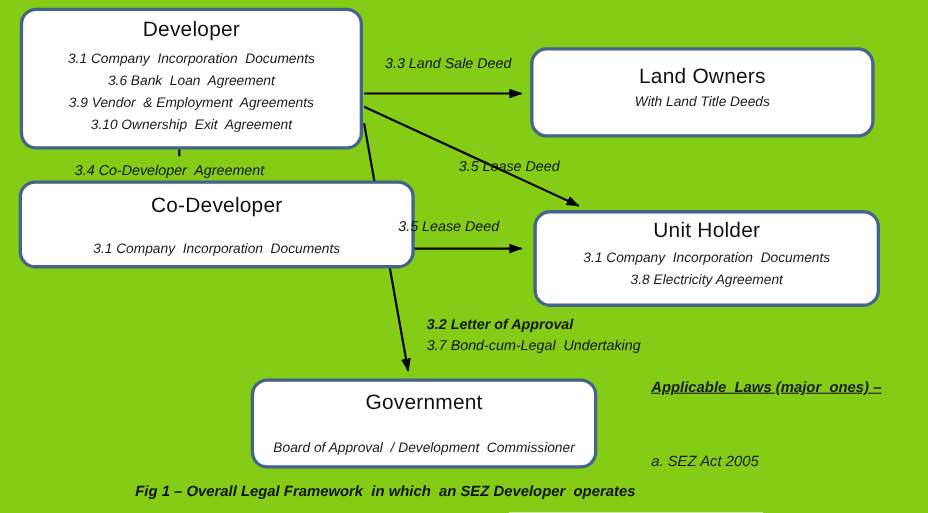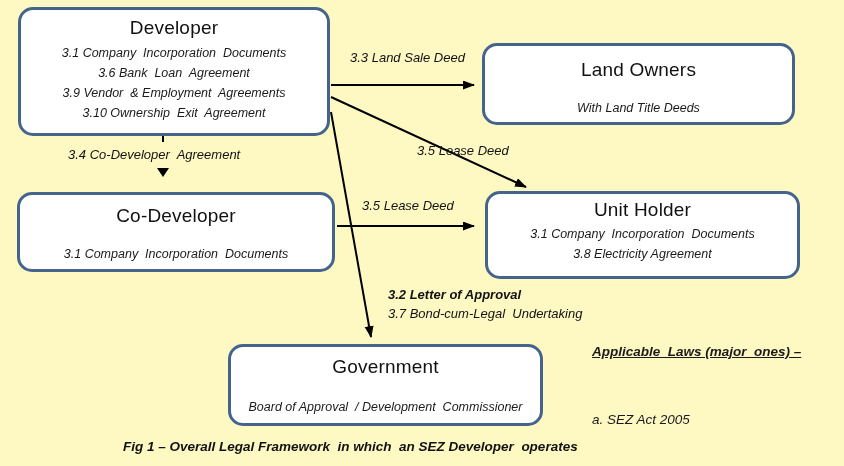--- a/index.html
+++ b/index.html
@@ -1,17 +1,17 @@
 <!DOCTYPE html>
 <html><head>
 <meta charset="utf-8">
 <style>
   html,body { margin:0; padding:0; background:#fff; }
   #canvas {
-    position:relative; width:844px; height:466px; background:#fef9c3;
+    position:relative; width:844px; height:466px; background:#84cc16;
     font-family:"Liberation Sans", sans-serif; color:#1a1a1a; overflow:hidden;
   }
   svg.arrows { position:absolute; left:0; top:0; z-index:1; }
   .box {
     position:absolute; z-index:2; box-sizing:border-box;
     background:#ffffff; border:3px solid #45648c; border-radius:15px;
     text-align:center;
   }
   .box .title {
     font-size:19px; line-height:24px; color:#111; letter-spacing:0.2px;
@@ -30,25 +30,25 @@
   }
   #laws .laws-heading { font-weight:bold;text-decoration:underline; }
   #caption {
     position:absolute; z-index:3; left:123px; top:439px;
     font-weight:bold; font-style:italic; font-size:13.5px; color:#111;
     white-space:pre;
   }
   
   #box-developer   { left:18px;  top:7px;   width:312px; height:129px; padding-top:6px; }
   #box-landowners  { left:482px; top:43px;  width:313px; height:82px;  padding-top:12px; }
-  #box-codeveloper { left:17px;  top:192px; width:318px; height:80px;  padding-top:9px; }
+  #box-codeveloper { left:17px;  top:164px; width:360px; height:80px;  padding-top:9px; }
   #box-unitholder  { left:485px; top:191px; width:315px; height:88px;  padding-top:4px; }
   #box-government  { left:228px; top:344px; width:315px; height:82px;  padding-top:8px; }
   #box-developer .items   { margin-top:3px; }
-  #box-landowners .items  { margin-top:16px; }
+  #box-landowners .items  { margin-top:0; }
   #box-codeveloper .items { margin-top:16px; }
   #box-unitholder .items  { margin-top:2px; }
   #box-government .items  { margin-top:18px; }
 </style>
 </head>
 <body>
 
 <div id="canvas">
 
   <svg class="arrows" width="844" height="466" viewBox="0 0 844 466">

